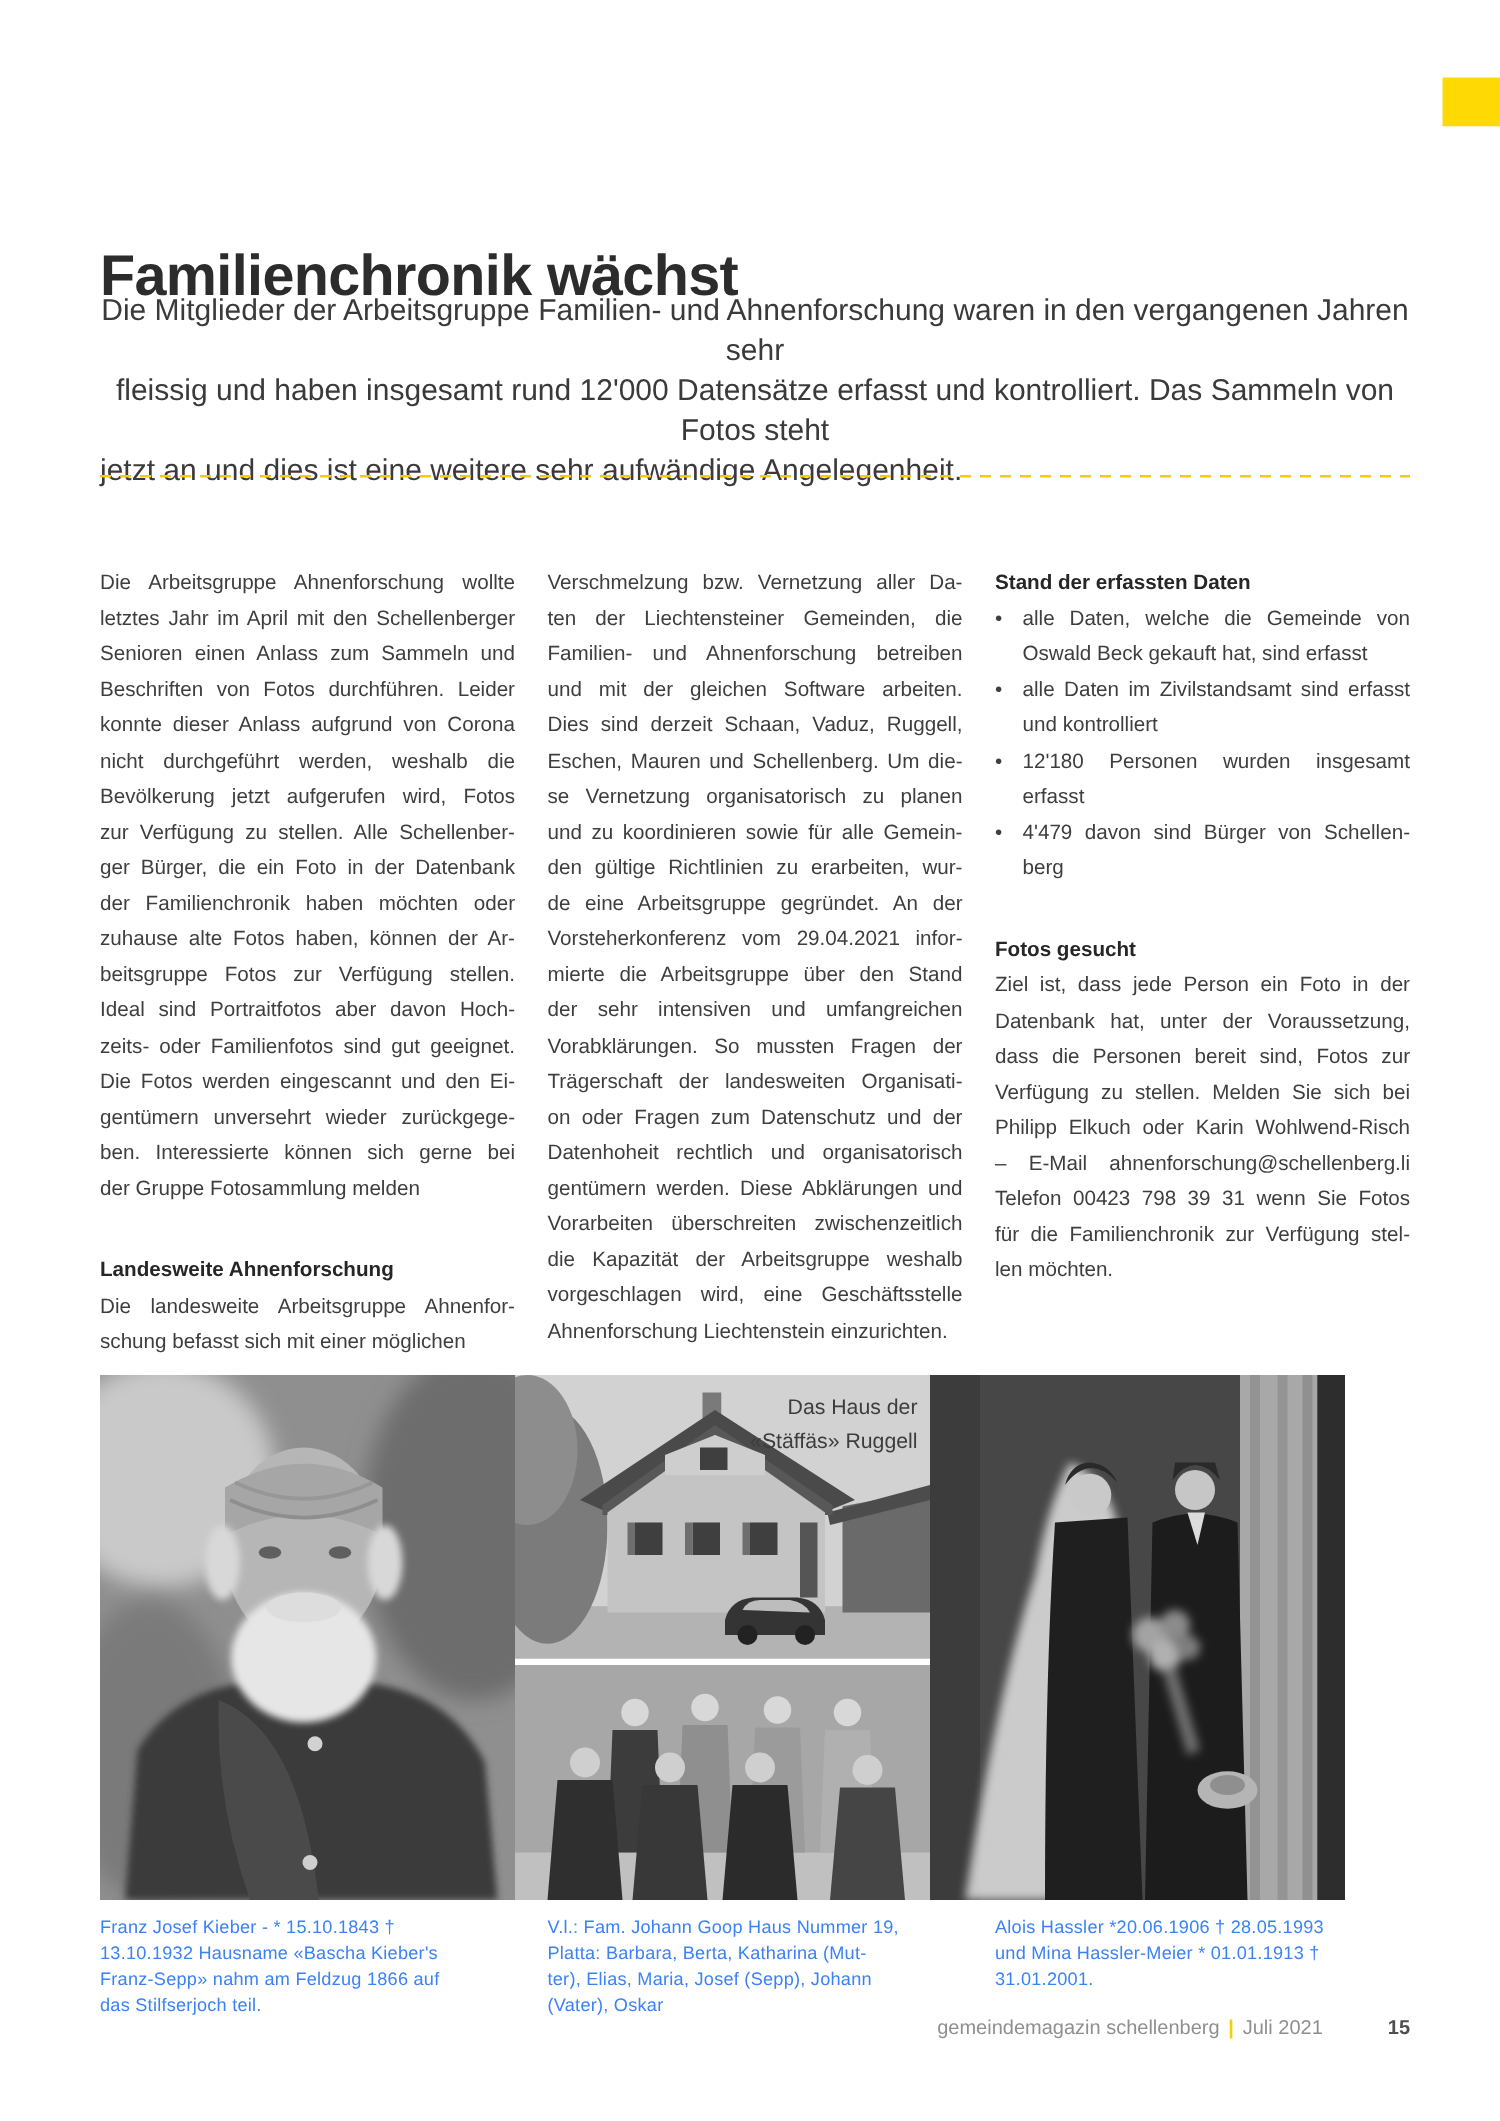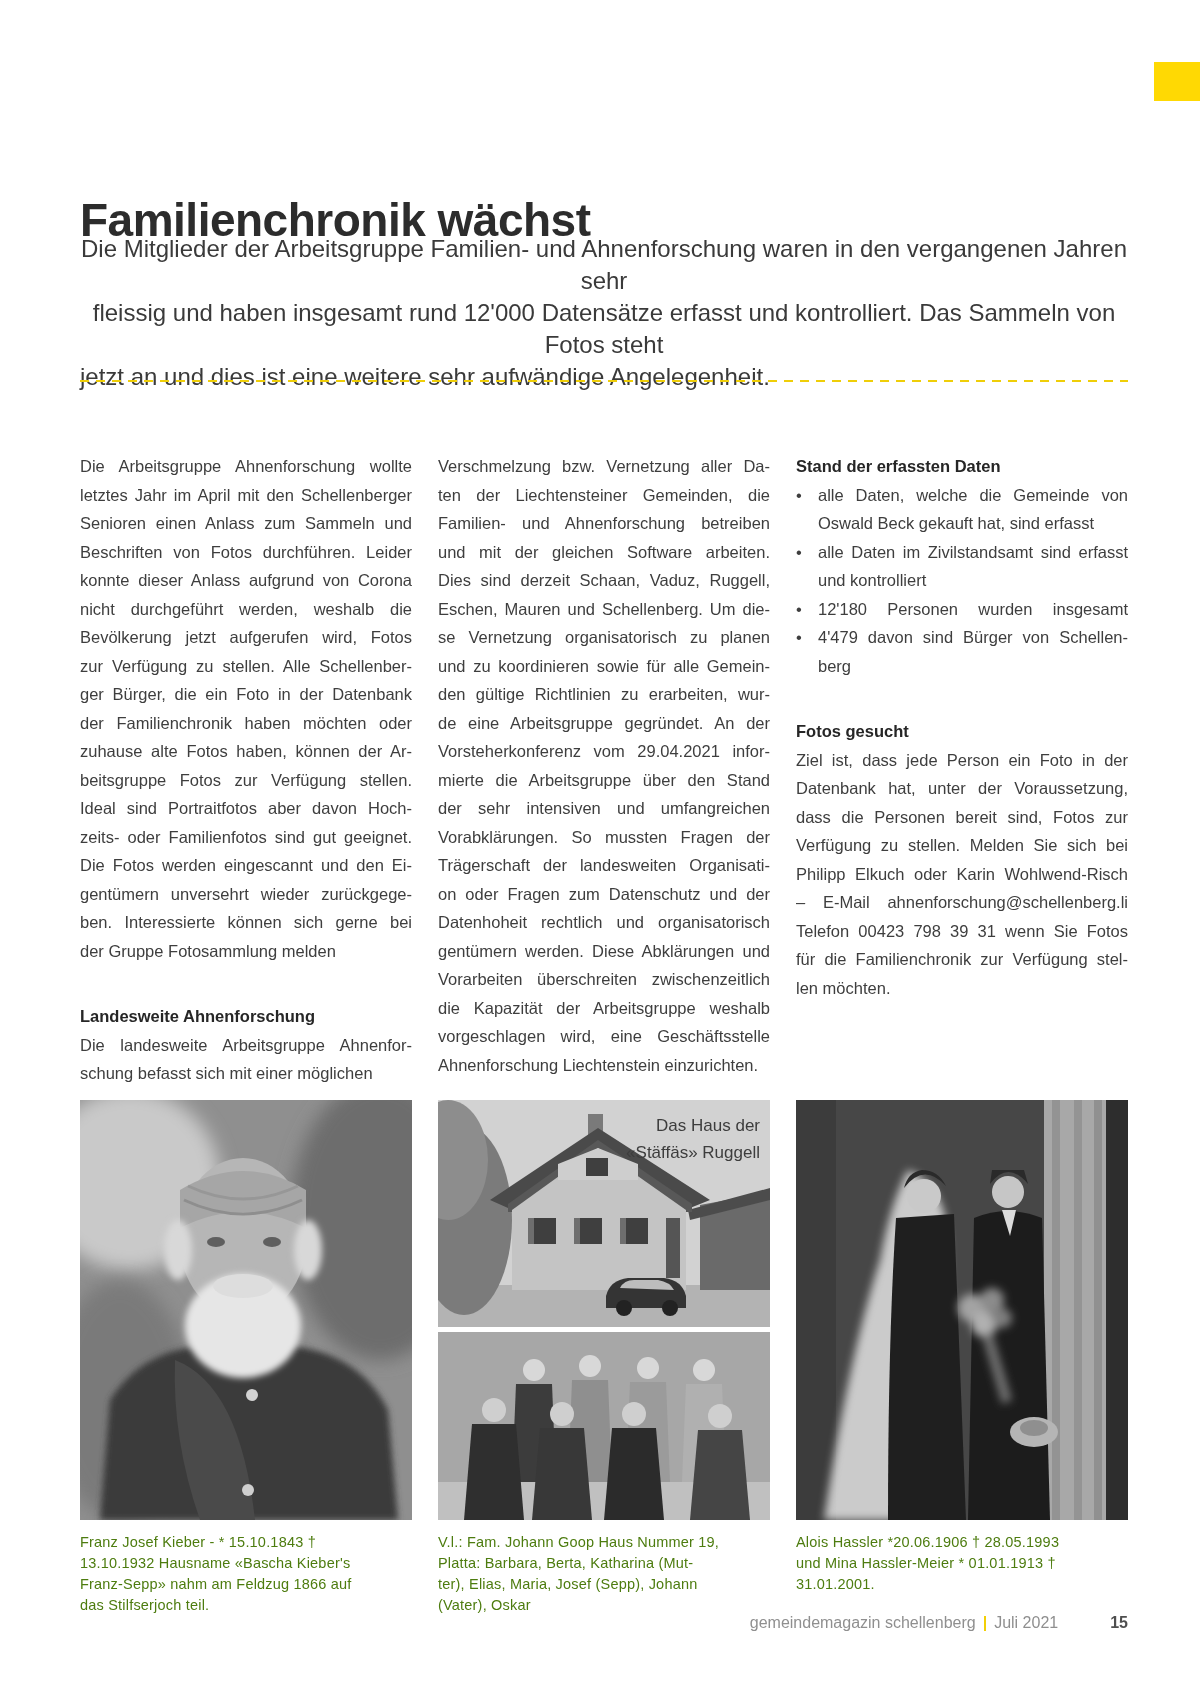--- a/index.html
+++ b/index.html
@@ -22,33 +22,33 @@
   .col { width:332px; }
   .line { text-align:justify; text-align-last:justify; }
   .line.last { text-align-last:left; }
   .subhead { font-weight:700; color:#262626; }
   .gap-above { margin-top:37px; }
 
   .bullet { display:flex; }
   .bullet .dot { width:22px; flex:0 0 22px; }
   .bullet .btext { flex:1; }
 
-  .photos { position:absolute; left:80px; top:1100px; width:1048px; display:flex; gap:26px; }
+  .photos { position:absolute; left:80px; top:1100px; width:1048px; display:flex; }
   .photo { width:332px; height:420px; position:relative; overflow:hidden; background:#888; }
   .photo-col { width:332px; height:420px; display:flex; flex-direction:column; gap:5px; }
   .photo-half-top { width:332px; height:227px; position:relative; overflow:hidden; background:#cfcfcf; }
   .photo-half-bottom { width:332px; height:188px; position:relative; overflow:hidden; background:#9a9a9a; }
   .photo svg, .photo-half-top svg, .photo-half-bottom svg { display:block; }
 
   .house-overlay { position:absolute; top:12px; right:10px; text-align:right;
                    font-size:17px; line-height:27px; color:#3d3d3d; }
   .house-overlay .line { text-align:right; text-align-last:right; }
 
   .captions { position:absolute; left:80px; top:1532px; width:1048px; display:flex; gap:26px;
-              font-size:14.5px; line-height:21px; color:#4d7c0f; letter-spacing:0.2px; }
+              font-size:14.5px; line-height:21px; color:#3b82f6; letter-spacing:0.2px; }
   .cap { width:332px; }
   .cap .line { text-align:left; text-align-last:left; }
 
   .footer { position:absolute; left:80px; top:1614px; width:1048px; display:flex;
             justify-content:flex-end; align-items:baseline; font-size:16px; color:#8f8f8f; }
   .footer .sep { color:#F2CF06; font-weight:700; margin:0 7px; }
   .footer .pagenum { margin-left:52px; color:#4f4f4f; font-weight:700; }
 </style>
 </head>
 <body>
@@ -133,20 +133,21 @@
           <div class="dot">•</div>
           <div class="btext">
             <div class="line">alle Daten im Zivilstandsamt sind erfasst</div>
             <div class="line last">und kontrolliert</div>
           </div>
         </div>
         <div class="bullet">
           <div class="dot">•</div>
           <div class="btext">
             <div class="line">12'180 Personen wurden insgesamt</div>
+            <div class="line last">erfasst</div>
           </div>
         </div>
         <div class="bullet">
           <div class="dot">•</div>
           <div class="btext">
             <div class="line">4'479 davon sind Bürger von Schellen-</div>
             <div class="line last">berg</div>
           </div>
         </div>
       </div>

